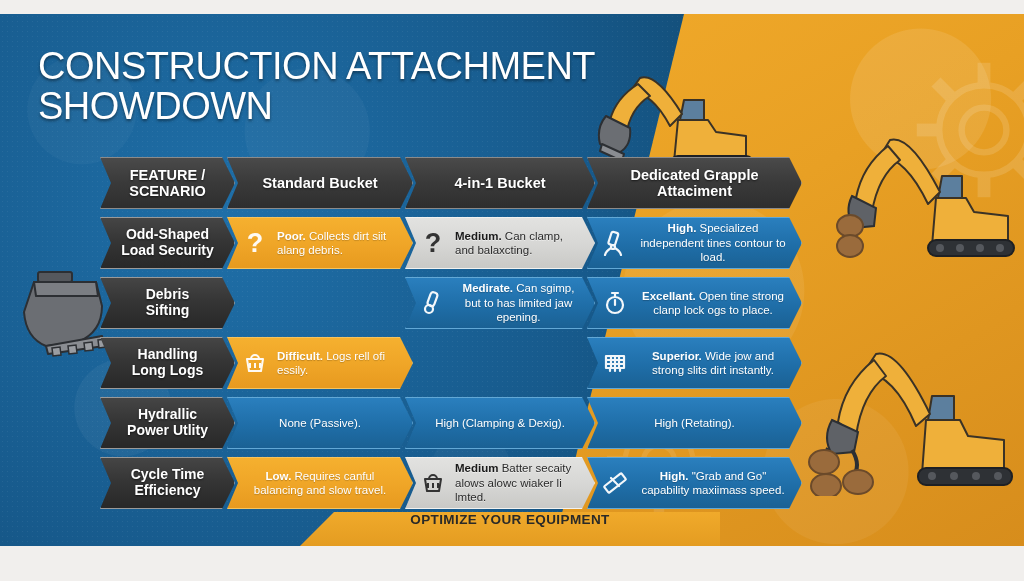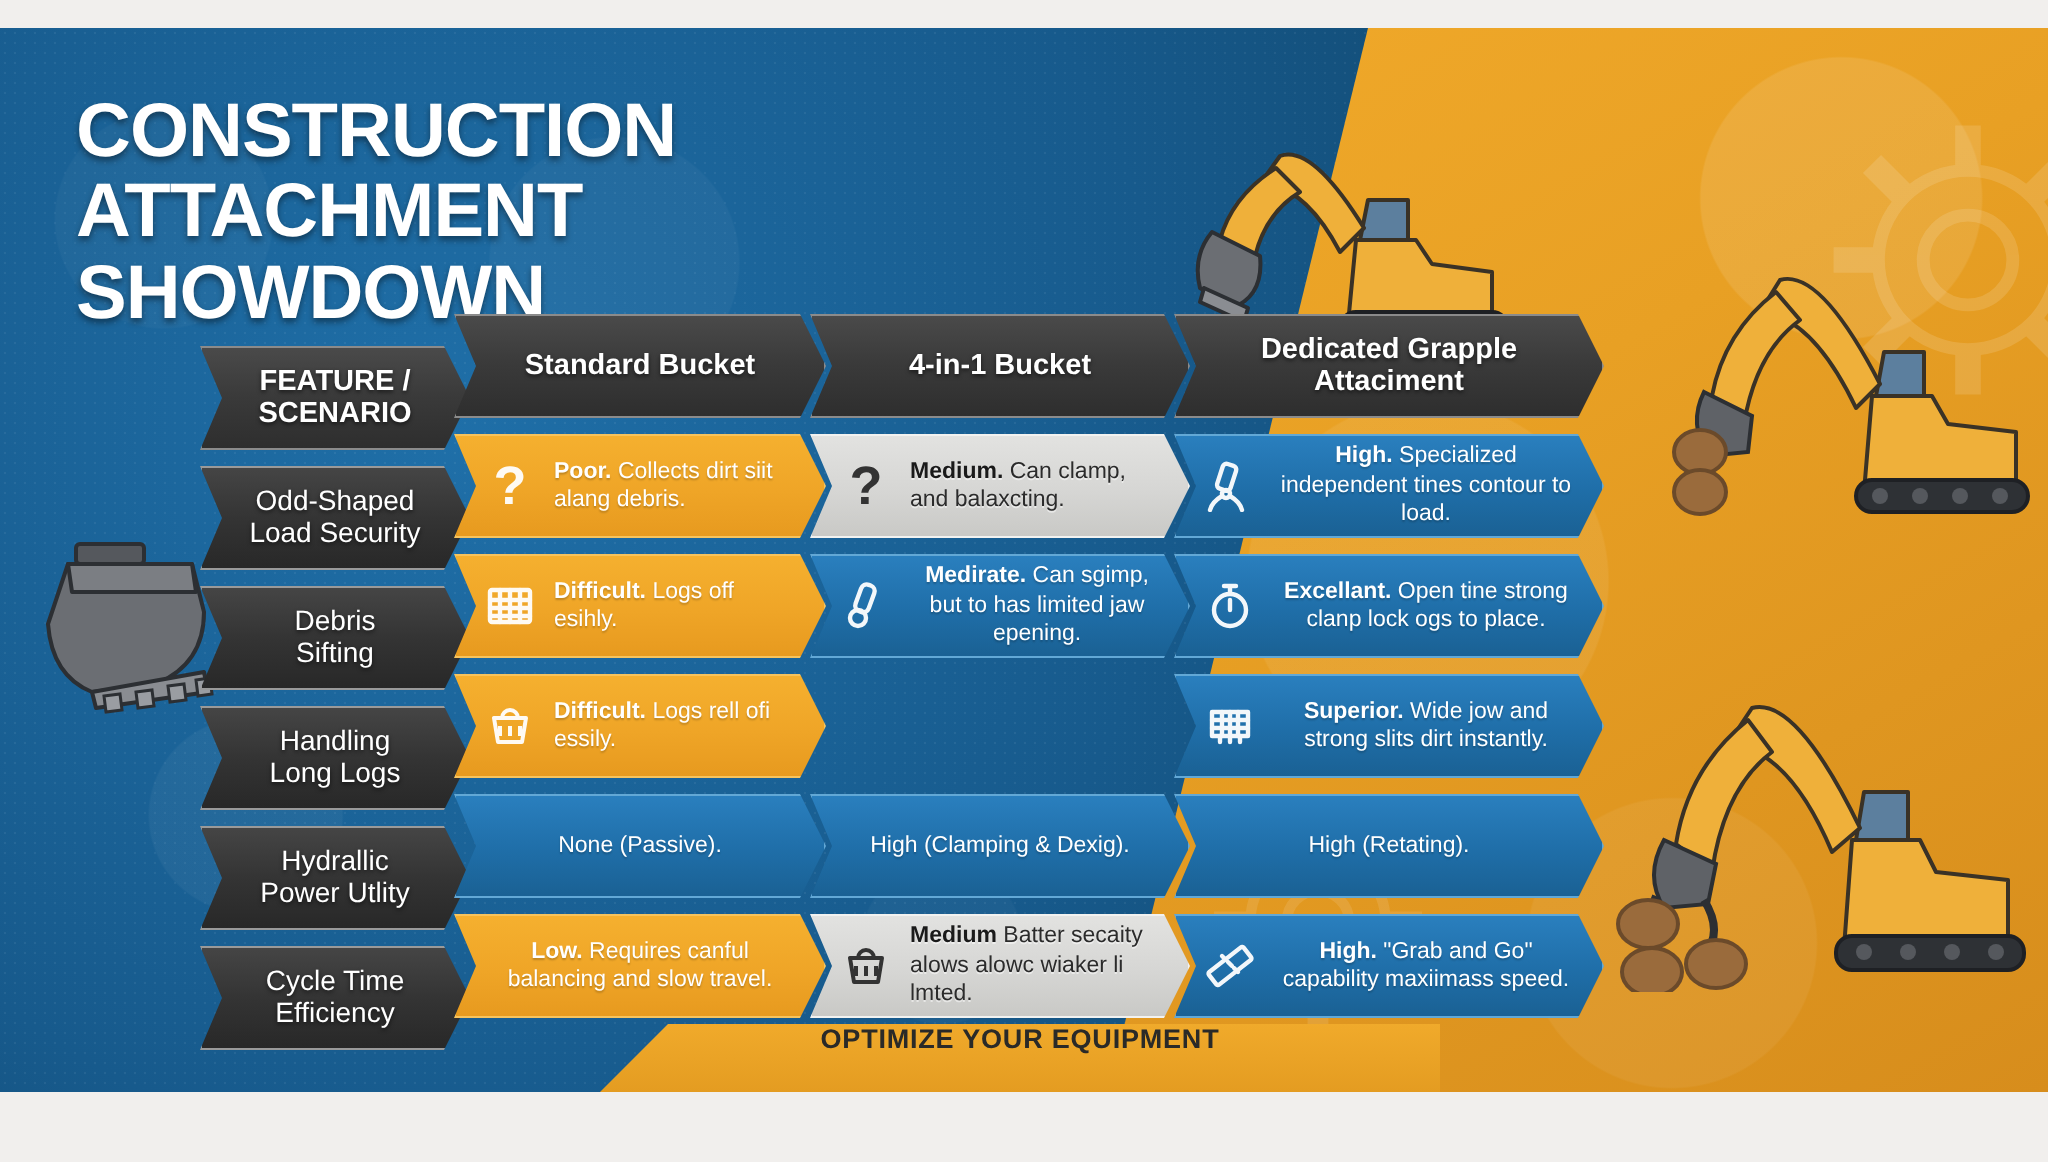--- a/index.html
+++ b/index.html
@@ -44,52 +44,52 @@
       radial-gradient(circle at 78% 16%, rgba(255,255,255,.10) 0 70px, transparent 71px),
       radial-gradient(circle at 34% 52%, rgba(255,255,255,.07) 0 90px, transparent 91px),
       radial-gradient(circle at 60% 86%, rgba(255,255,255,.06) 0 72px, transparent 73px);
   }
   .gear{position:absolute;opacity:.13;}
   .gear svg{display:block;}
 
   
   .title{
     position:absolute;left:38px;top:32px;width:560px;
-    color:#ffffff;font-weight:bold;font-size:38px;line-height:1.06;
+    color:#ffffff;font-weight:normal;font-size:38px;line-height:1.06;
     letter-spacing:-.5px;
     text-shadow:0 2px 3px rgba(0,0,0,.42);
   }
 
   
   .table{position:absolute;left:100px;top:143px;width:702px;}
   .row{position:relative;height:60px;}
 
   .cell{
     position:absolute;top:0;height:52px;
     display:flex;align-items:center;
     box-sizing:border-box;
     filter:drop-shadow(0 2px 3px rgba(0,0,0,.35));
   }
   
   .chev{clip-path:polygon(0 0, calc(100% - 13px) 0, 100% 50%, calc(100% - 13px) 100%, 0 100%, 11px 50%);}
 
-  .c-label{left:0;width:135px;margin-top:16px;}
+  .c-label{left:0;width:135px;}
   .c-1{left:127px;width:186px;}
   .c-2{left:305px;width:190px;}
   .c-3{left:487px;width:215px;}
 
   .hdr{background:linear-gradient(180deg,#4a4a4a 0%,#3a3a3a 48%,#2e2e2e 100%);
        border:1px solid #8b8b8b;}
   .hdr .txt{color:#fff;font-weight:bold;font-size:14.5px;line-height:1.12;width:100%;
             text-align:center;padding:0 16px;box-sizing:border-box;
             text-shadow:0 1px 2px rgba(0,0,0,.6);}
 
   .lbl{background:linear-gradient(180deg,#454545 0%,#343434 50%,#282828 100%);
        border:1px solid #9a9a9a;}
-  .lbl .txt{color:#fff;font-weight:normal;font-size:14px;line-height:1.14;width:100%;
+  .lbl .txt{color:#fff;font-weight:bold;font-size:14px;line-height:1.14;width:100%;
             text-align:center;padding:0 14px;box-sizing:border-box;
             text-shadow:0 1px 2px rgba(0,0,0,.6);}
 
   .v-orange{background:linear-gradient(180deg,#f5b02f 0%,#efa527 55%,#e79a1f 100%);
             border:1px solid #f7c35c;}
   .v-orange .body{color:#ffffff;}
   .v-orange .body b{color:#ffffff;}
 
   .v-gray{background:linear-gradient(180deg,#e2e2e0 0%,#d6d6d4 55%,#c9c9c6 100%);
           border:1px solid #f2f2f0;}
@@ -327,31 +327,20 @@
               <span class="body"><b>High.</b><span> Specialized independent tines contour to load.</span></span>
             </div>
           </div>
           <div class="row">
             <div class="cell chev lbl c-label">
               <div class="txt">
                 <div>Debris</div>
                 <div>Sifting</div>
               </div>
             </div>
-            <div class="cell chev v-orange c-1">
-              <span class="ico" style="color:#ffffff">
-                <svg width="26" height="26" viewBox="0 0 26 26">
-                  <g stroke="#fff" fill="none" stroke-width="2.2" stroke-linejoin="round" stroke-linecap="round">
-                    <rect x="3" y="5" width="20" height="16" rx="1"></rect>
-                    <path d="M3 10h20M3 14h20M3 18h20M8 5v16M13 5v16M18 5v16"></path>
-                  </g>
-                </svg>
-              </span>
-              <span class="body"><b>Difficult.</b><span> Logs off esihly.</span></span>
-            </div>
             <div class="cell chev v-blue c-2">
               <span class="ico" style="color:#ffffff">
                 <svg width="26" height="26" viewBox="0 0 26 26">
                   <g stroke="currentColor" fill="none" stroke-width="2.2" stroke-linecap="round">
                     <rect x="9" y="2" width="7" height="14" rx="3" transform="rotate(20 12 9)"></rect>
                     <circle cx="9" cy="19" r="4"></circle>
                   </g>
                 </svg>
               </span>
               <span class="body"><b>Medirate.</b><span> Can sgimp, but to has limited jaw epening.</span></span>

